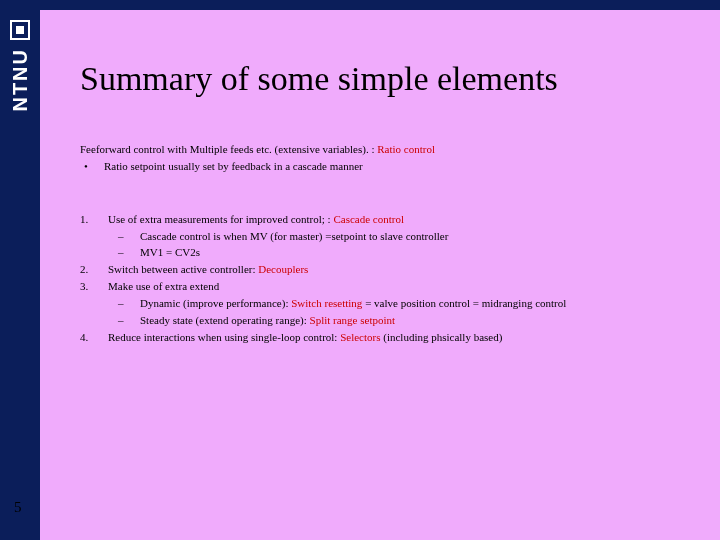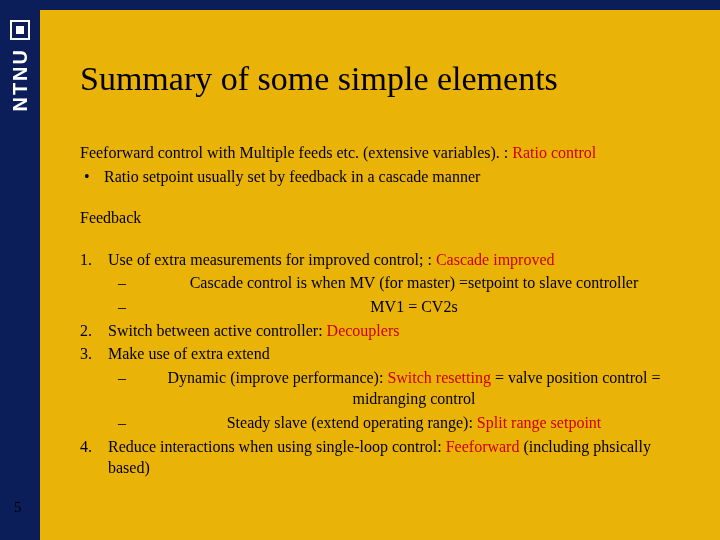--- a/index.html
+++ b/index.html
@@ -48,31 +48,31 @@
     font-family: Arial, Helvetica, sans-serif;
     font-weight: bold;
     font-size: 20px;
     letter-spacing: 2px;
     color: #ffffff;
   }
   .content {
     position: absolute;
     top: 10px; left: 40px;
     width: 680px; height: 530px;
-    background: #eab308;
+    background: #f0abfc;
     padding: 50px 32px 20px 40px;
   }
   h1.title {
     font-size: 34px;
     font-weight: normal;
     color: #000000;
     margin-bottom: 44px;
   }
   .body-text {
-    font-size: 16px;
+    font-size: 11px;
     line-height: 1.35;
     color: #000000;
   }
   .section-line { margin-bottom: 2px; }
   .bullet-row {
     display: flex;
     align-items: flex-start;
     margin-bottom: 2px;
   }
   .bullet-marker {
@@ -98,21 +98,21 @@
     display: flex;
     align-items: flex-start;
     margin-bottom: 2px;
     padding-left: 10px;
   }
   .sub-marker {
     width: 22px;
     flex: 0 0 22px;
     text-align: left;
   }
-  .sub-body { flex: 1; text-align: center; }
+  .sub-body { flex: 1; }
   .red { color: #cc0000; }
   .page-number {
     position: absolute;
     bottom: 24px;
     left: 14px;
     font-size: 15px;
     color: #000000;
   }
 </style>
 </head>
@@ -137,28 +137,27 @@
     <div class="section-line">
       <span>Feeforward control with Multiple feeds etc. (extensive variables). : </span><span class="red">Ratio control</span>
     </div>
     <div class="bullet-row">
       <div class="bullet-marker">•</div>
       <div class="bullet-body">Ratio setpoint usually set by feedback in a cascade manner</div>
     </div>
 
     <div class="gap"></div>
 
-    <div class="section-line">Feedback</div>
 
     <div class="gap"></div>
 
     <div class="ol-row">
       <div class="ol-marker">1.</div>
       <div class="ol-body">
-        <span>Use of extra measurements for improved control; : </span><span class="red">Cascade improved</span>
+        <span>Use of extra measurements for improved control; : </span><span class="red">Cascade control</span>
       </div>
     </div>
     <div class="sub-row" style="margin-left:28px;">
       <div class="sub-marker">–</div>
       <div class="sub-body">Cascade control is when MV (for master) =setpoint  to slave controller</div>
     </div>
     <div class="sub-row" style="margin-left:28px;">
       <div class="sub-marker">–</div>
       <div class="sub-body">MV1 = CV2s</div>
     </div>
@@ -178,27 +177,27 @@
     </div>
     <div class="sub-row" style="margin-left:28px;">
       <div class="sub-marker">–</div>
       <div class="sub-body">
         <span>Dynamic (improve performance): </span><span class="red">Switch resetting</span><span>  = valve position control = midranging control</span>
       </div>
     </div>
     <div class="sub-row" style="margin-left:28px;">
       <div class="sub-marker">–</div>
       <div class="sub-body">
-        <span>Steady slave (extend operating range): </span><span class="red">Split range setpoint</span><span></span>
+        <span>Steady state (extend operating range): </span><span class="red">Split range setpoint</span><span></span>
       </div>
     </div>
 
     <div class="ol-row">
       <div class="ol-marker">4.</div>
       <div class="ol-body">
-        <span>Reduce interactions when using single-loop control: </span><span class="red">Feeforward</span><span> (including phsically based)</span>
+        <span>Reduce interactions when using single-loop control: </span><span class="red">Selectors</span><span> (including phsically based)</span>
       </div>
     </div>
 
   </div>
 </div>
 
 <div class="page-number">5</div>
 
 </body></html>

